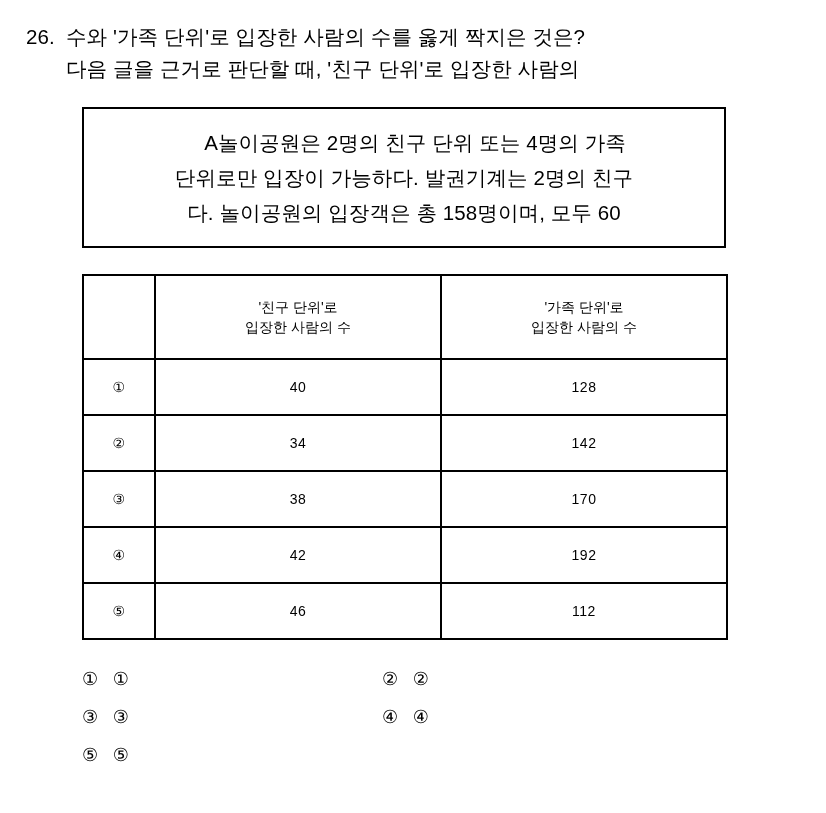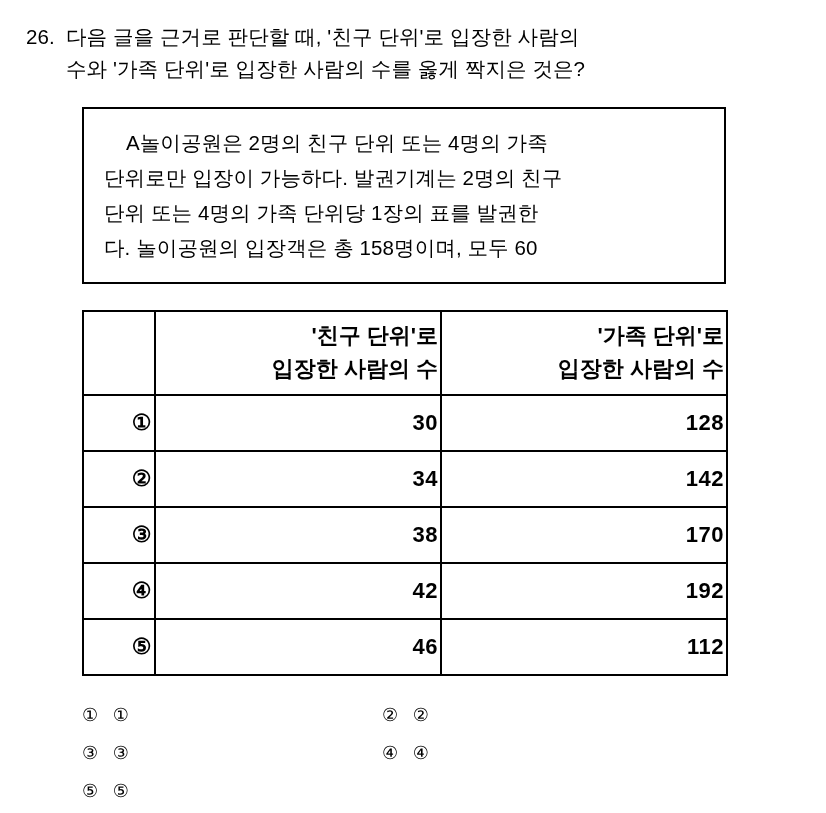--- a/index.html
+++ b/index.html
@@ -51,20 +51,21 @@
   
   .passage {
     margin: 22px 0 0 60px;
     width: 644px;
     box-sizing: border-box;
     border: 2.5px solid #000000;
     padding: 16px 20px 16px 20px;
     font-size: 20.5px;
     line-height: 1.72;
     letter-spacing: 0.1px;
+    text-align: center;
   }
   .passage .p-line {
     display: block;
     white-space: pre;
   }
   .passage .p-line:first-child {
     text-indent: 22px;
   }
 
   
@@ -73,24 +74,24 @@
     width: 644px;
   }
   table.choices {
     border-collapse: collapse;
     width: 100%;
     table-layout: fixed;
   }
   table.choices th,
   table.choices td {
     border: 2px solid #000000;
-    text-align: right;
+    text-align: center;
     vertical-align: middle;
-    font-size: 22px;
-    font-weight: bold;
+    font-size: 14px;
+    font-weight: normal;
   }
   table.choices col.c-num { width: 72px; }
   table.choices col.c-a   { width: 286px; }
   table.choices col.c-b   { width: 286px; }
 
   table.choices thead th {
     height: 74px;
     line-height: 1.48;
     padding: 4px 2px;
   }
@@ -128,29 +129,28 @@
   }
 </style>
 </head>
 <body>
 
 <div class="page">
 
   <div class="question">
     <div class="q-number">26.</div>
     <div class="q-text">
+      <span class="q-line">수와 '가족 단위'로 입장한 사람의 수를 옳게 짝지은 것은?</span>
       <span class="q-line">다음 글을 근거로 판단할 때, '친구 단위'로 입장한 사람의</span>
-      <span class="q-line">수와 '가족 단위'로 입장한 사람의 수를 옳게 짝지은 것은?</span>
     </div>
   </div>
 
   <div class="passage">
     <span class="p-line">A놀이공원은 2명의 친구 단위 또는 4명의 가족</span>
     <span class="p-line">단위로만 입장이 가능하다. 발권기계는 2명의 친구</span>
-    <span class="p-line">단위 또는 4명의 가족 단위당 1장의 표를 발권한</span>
     <span class="p-line">다. 놀이공원의 입장객은 총 158명이며, 모두 60</span>
   </div>
 
   <div class="table-wrap">
     <table class="choices">
       <colgroup>
         <col class="c-num">
         <col class="c-a">
         <col class="c-b">
       </colgroup>
@@ -163,21 +163,21 @@
           </th>
           <th>
             <span class="hl">'가족 단위'로</span>
             <span class="hl">입장한 사람의 수</span>
           </th>
         </tr>
       </thead>
       <tbody>
         <tr>
           <td class="num-cell">①</td>
-          <td>30</td>
+          <td>40</td>
           <td>128</td>
         </tr>
         <tr>
           <td class="num-cell">②</td>
           <td>34</td>
           <td>142</td>
         </tr>
         <tr>
           <td class="num-cell">③</td>
           <td>38</td>

